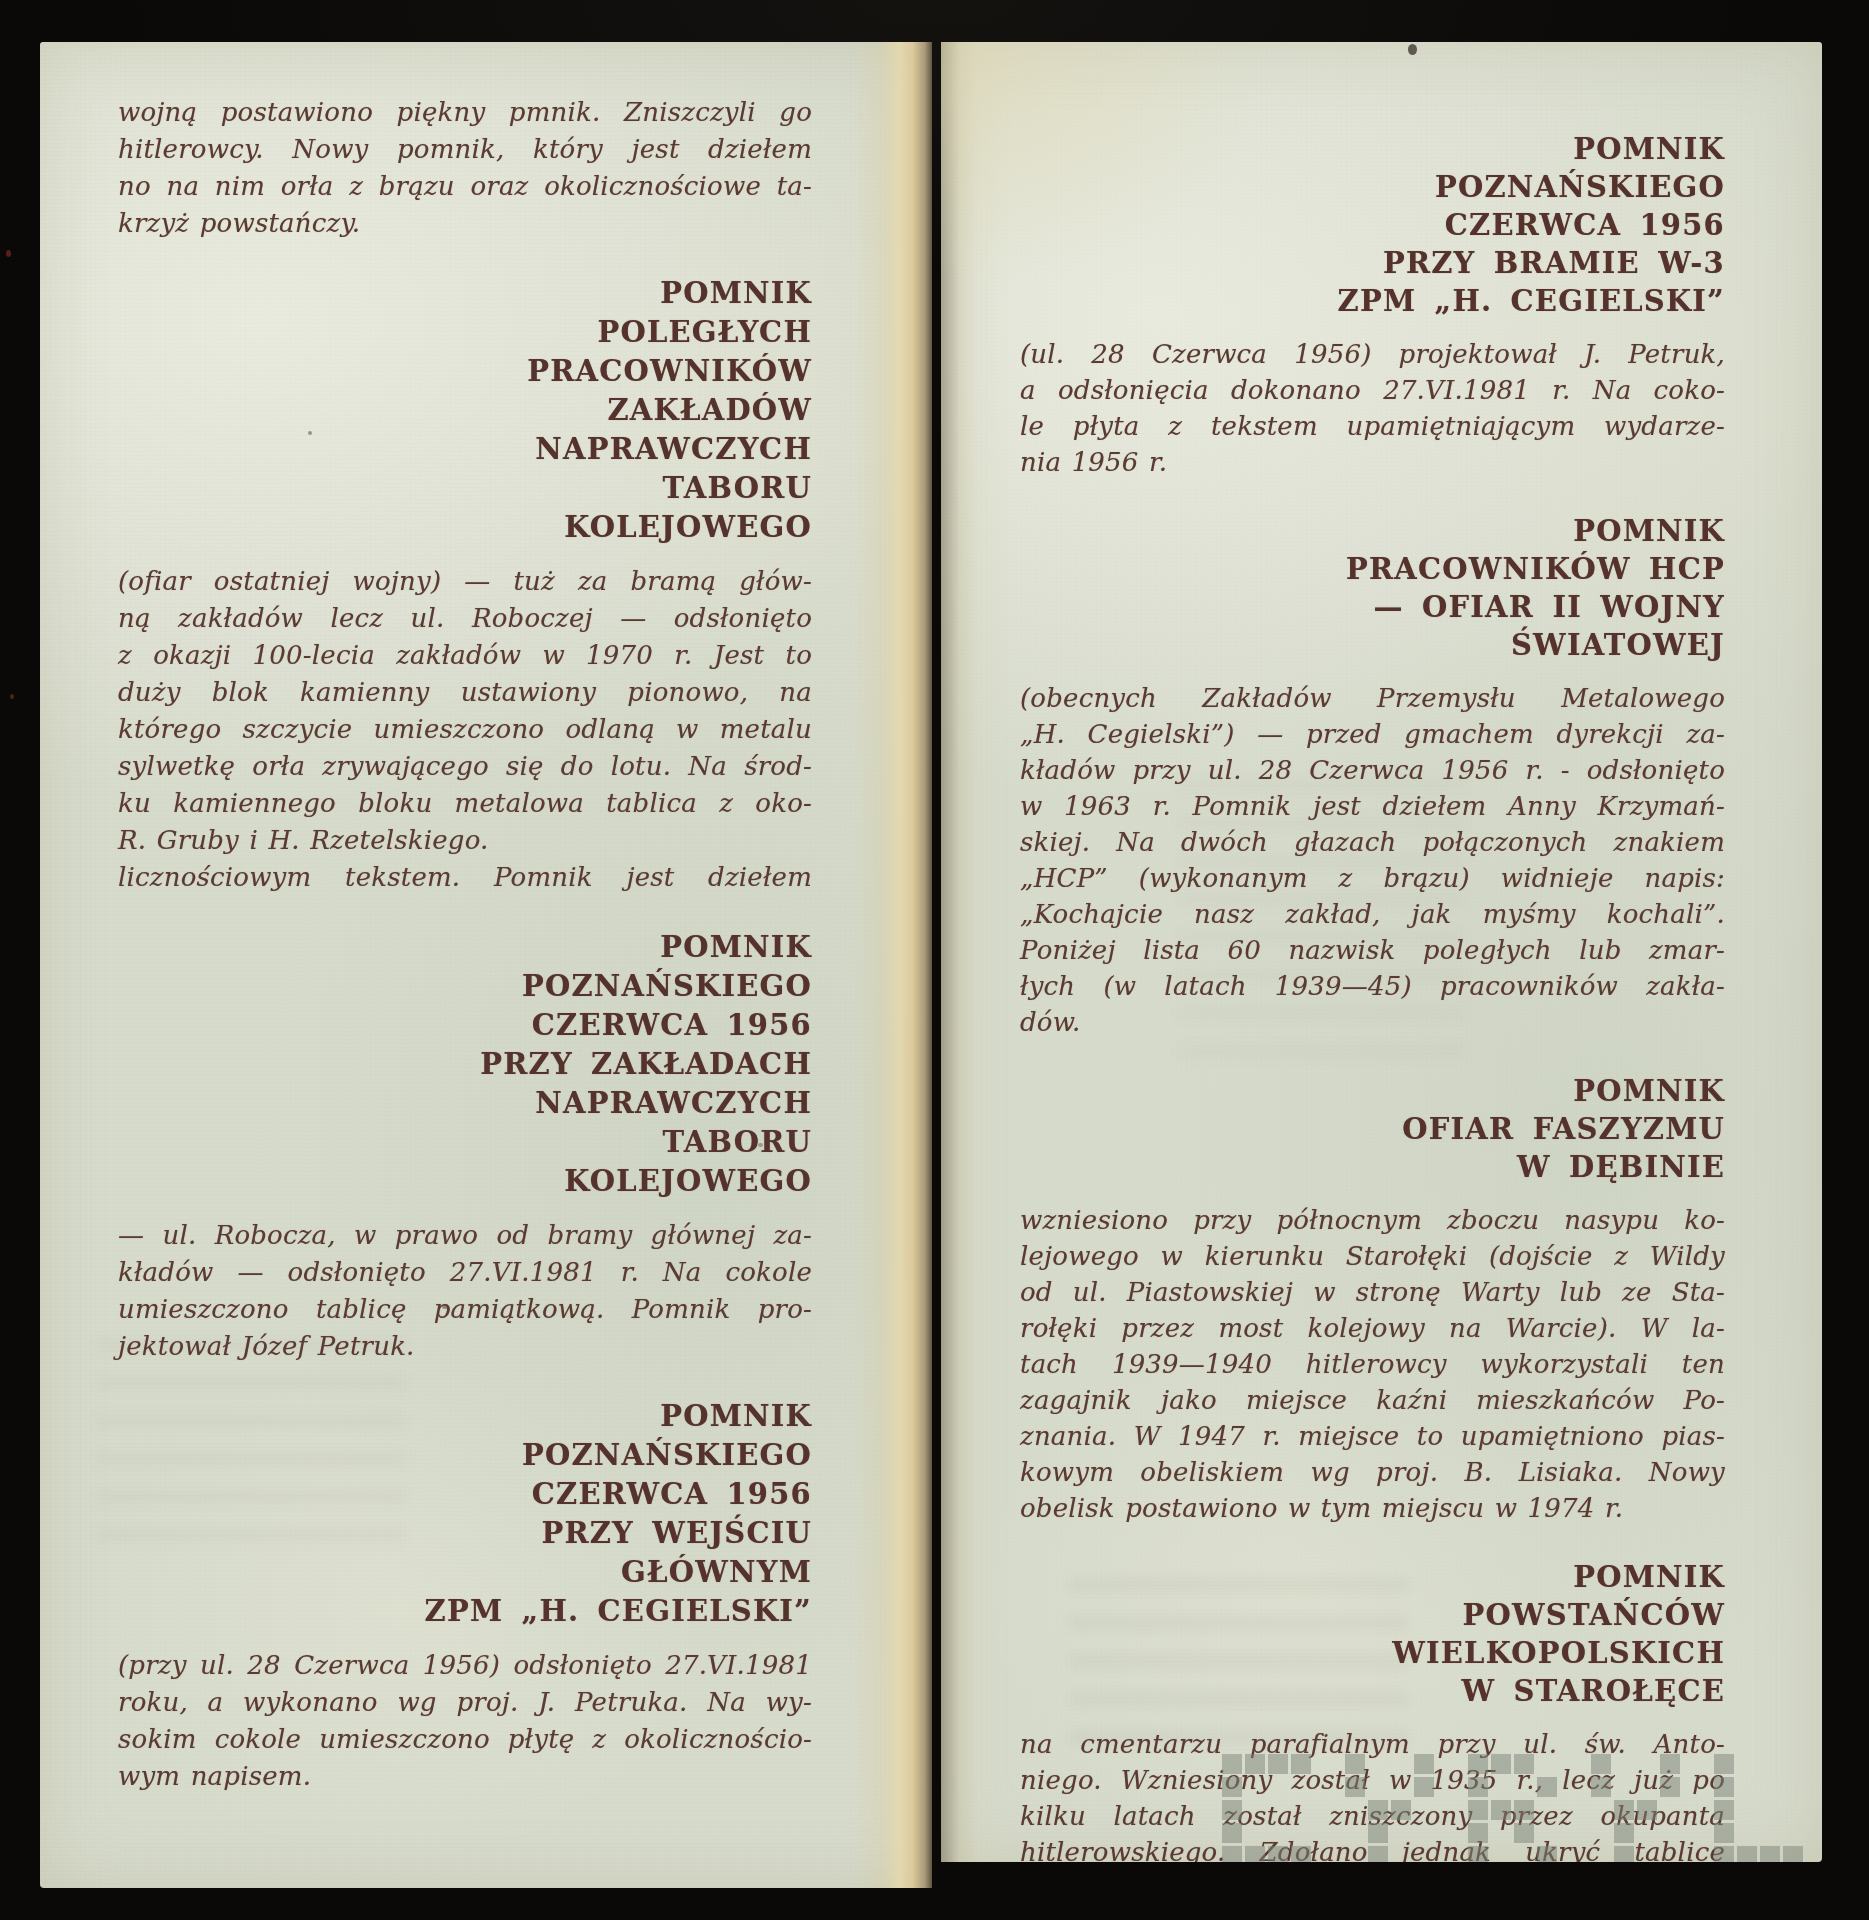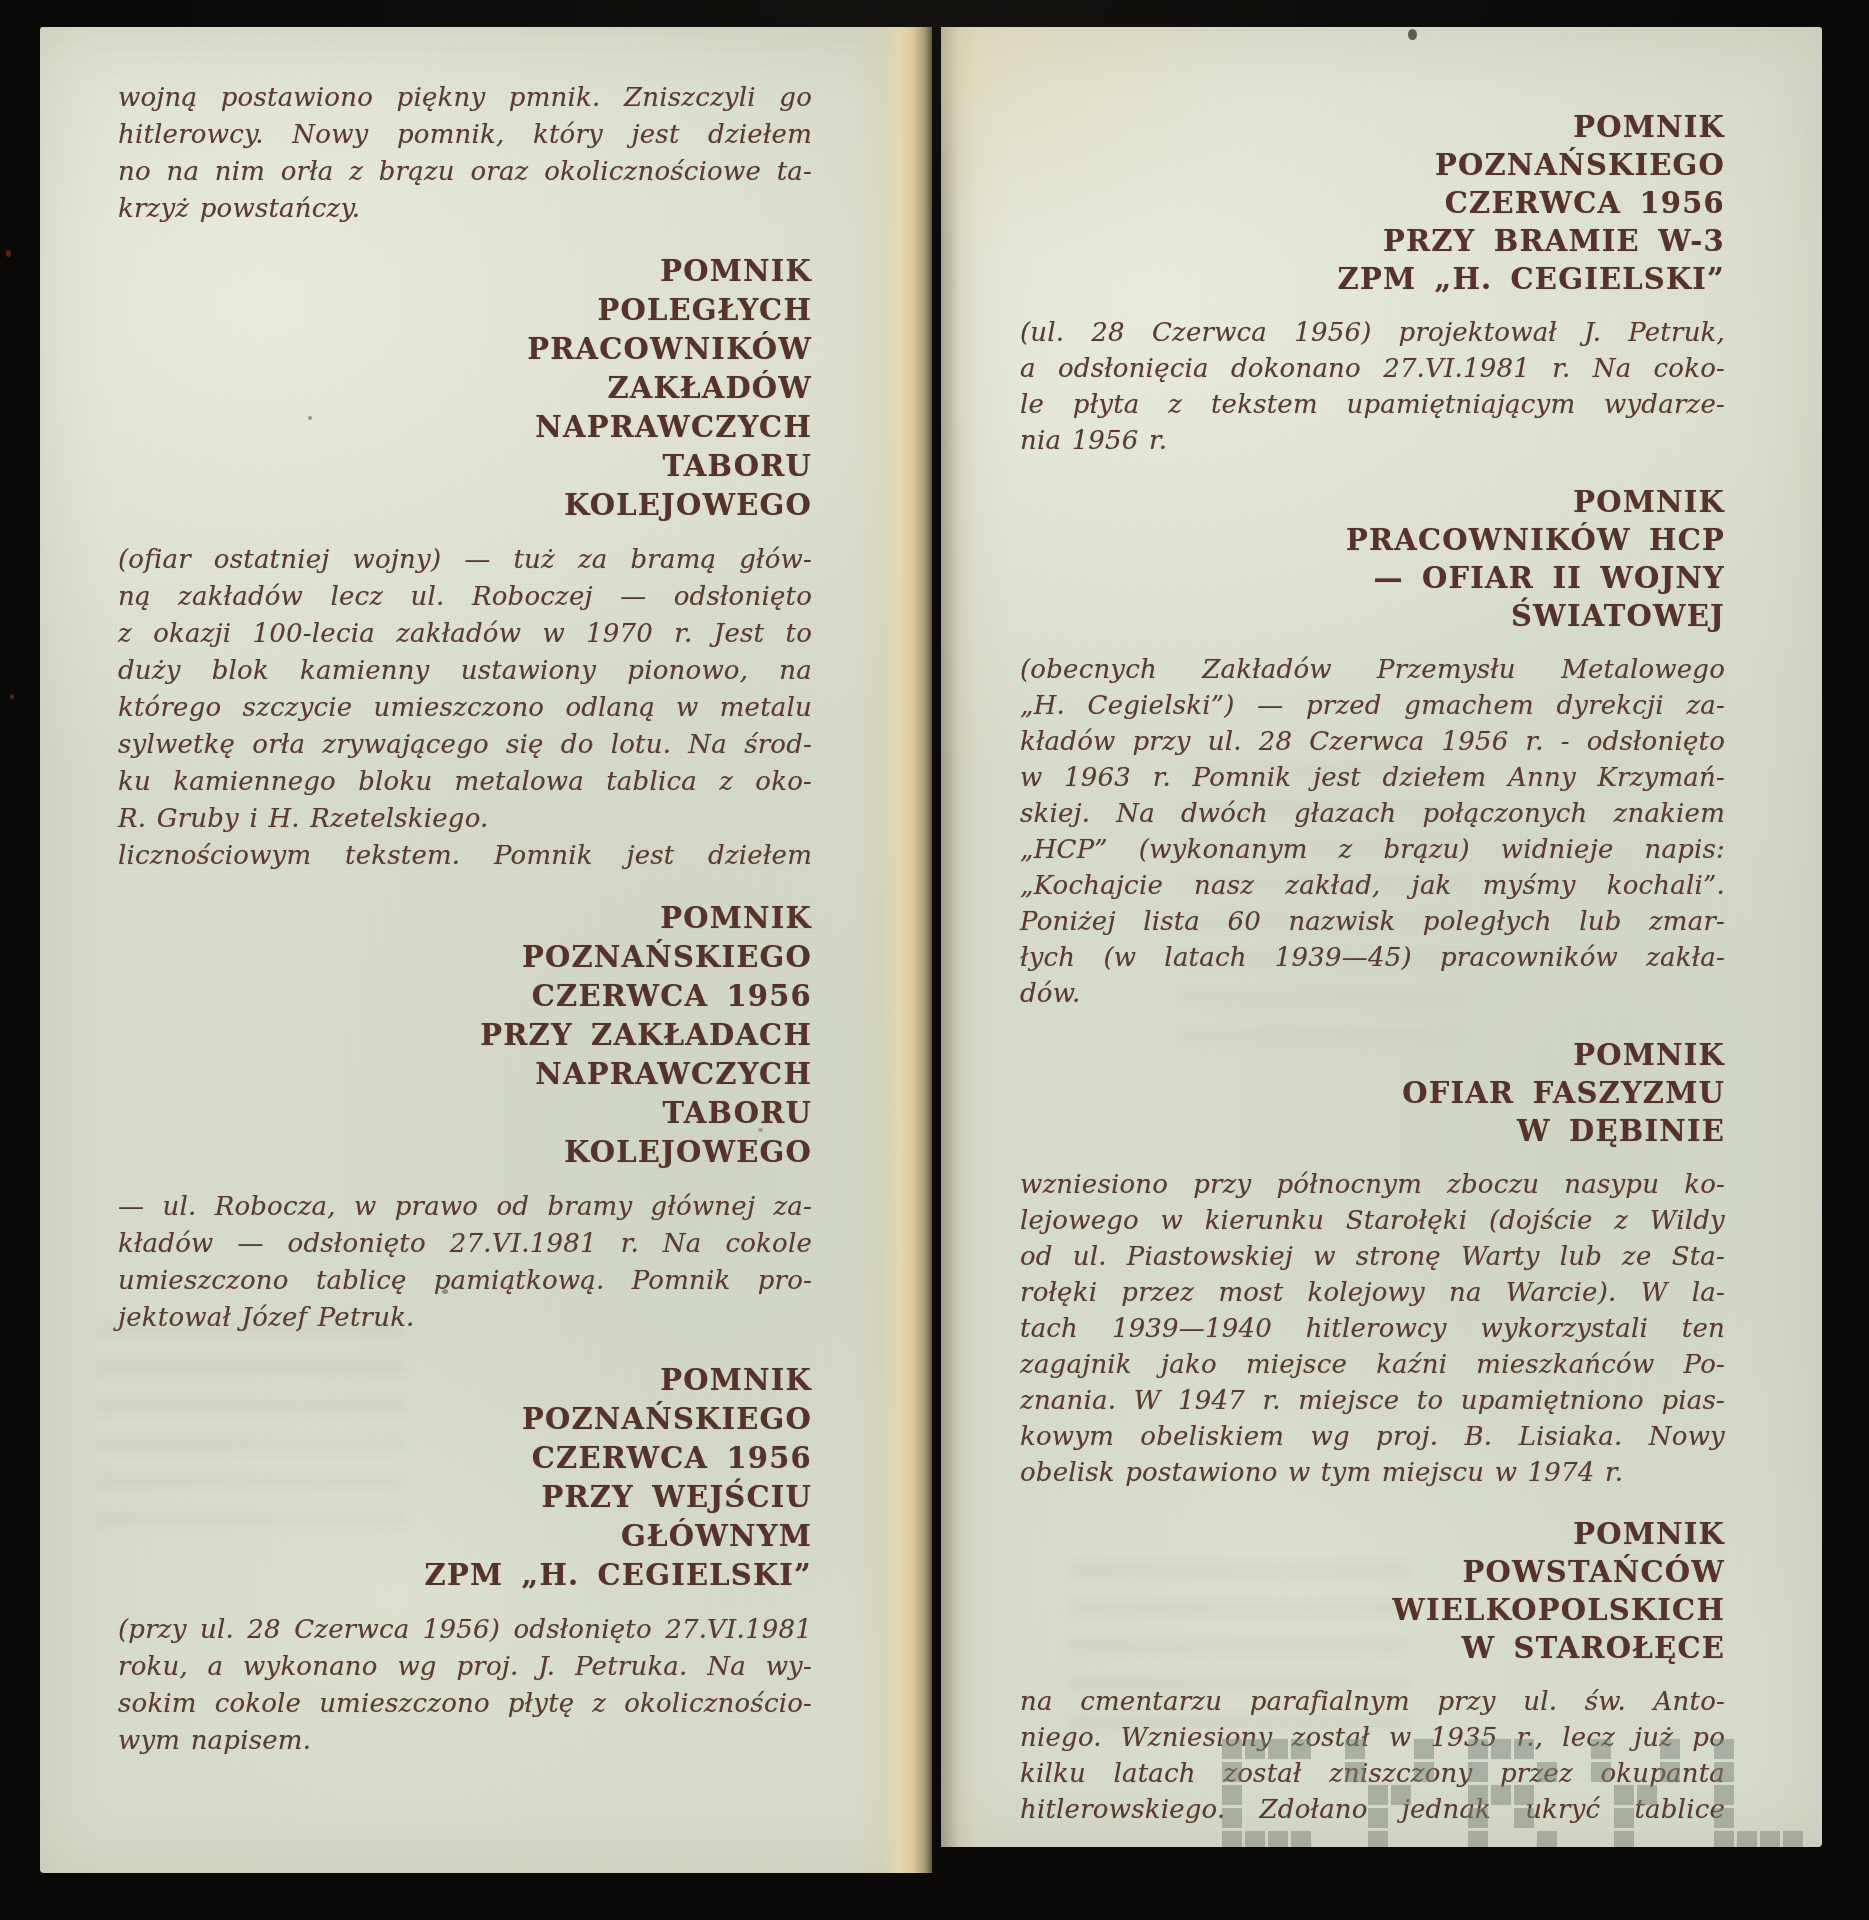--- a/index.html
+++ b/index.html
@@ -7,21 +7,21 @@
   body {
     position:relative;
     overflow:hidden;
     background:
       radial-gradient(1200px 400px at 50% 0%, rgba(40,36,30,0.35), rgba(0,0,0,0) 70%),
       #0a0908;
     font-family:"DejaVu Serif","Liberation Serif",serif;
   }
 
   .page {
-    position:absolute; top:27px;
+    position:absolute; top:42px;
     background:
       radial-gradient(1000px 700px at 25% 15%, rgba(248,248,238,0.55), rgba(248,248,238,0) 70%),
       radial-gradient(700px 900px at 75% 60%, rgba(193,202,186,0.35), rgba(193,202,186,0) 65%),
       radial-gradient(520px 420px at 40% 85%, rgba(228,230,212,0.5), rgba(228,230,212,0) 60%),
       radial-gradient(420px 520px at 85% 20%, rgba(222,224,206,0.45), rgba(222,224,206,0) 60%),
       var(--paper, #d7dbcc);
     box-shadow: inset 0 0 70px rgba(150,140,100,0.20);
     overflow:hidden;
   }
   #page-left  { left:40px;  width:892px; height:1846px; border-radius:3px 0 0 4px; }
@@ -58,21 +58,21 @@
 
   .p-line {
     font-style:italic; font-size:26px; line-height:var(--blh);
     color:var(--ink, #5a3a31);
     text-align:justify; text-align-last:justify;
     word-spacing:2px; letter-spacing:0.2px;
     text-shadow:0 0 1px rgba(90,58,48,0.35);
   }
   .p-line.p-last { text-align-last:left; }
 
-  .heading { margin:25px 0 16px; }
+  .heading { margin:32px 0 16px; }
   .h-line {
     font-weight:bold; font-size:29px; line-height:var(--hlh);
     color:var(--heading-ink, #55322b);
     text-align:right; letter-spacing:1.2px; word-spacing:7px;
     text-shadow:0 0 1px rgba(80,45,38,0.4);
   }
 
   
   .ghost {
     position:absolute; pointer-events:none; filter:blur(6px);

